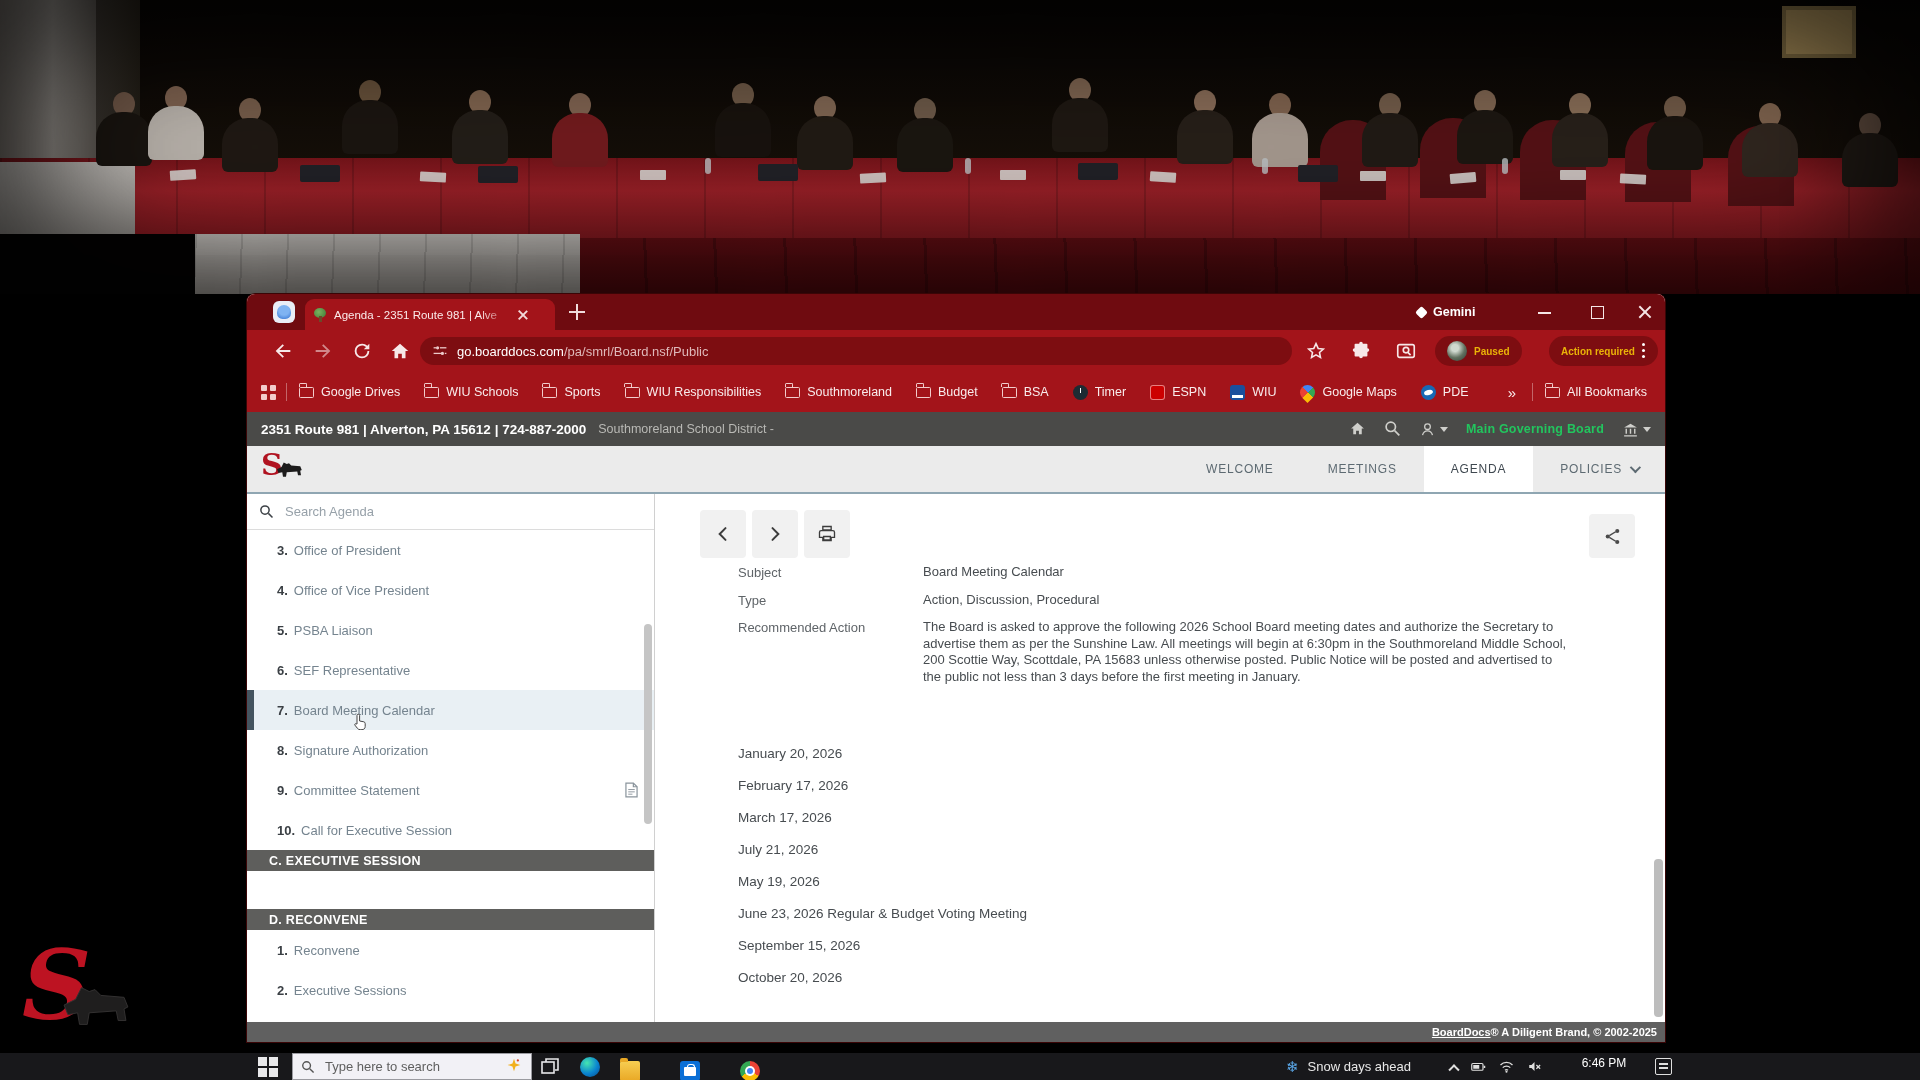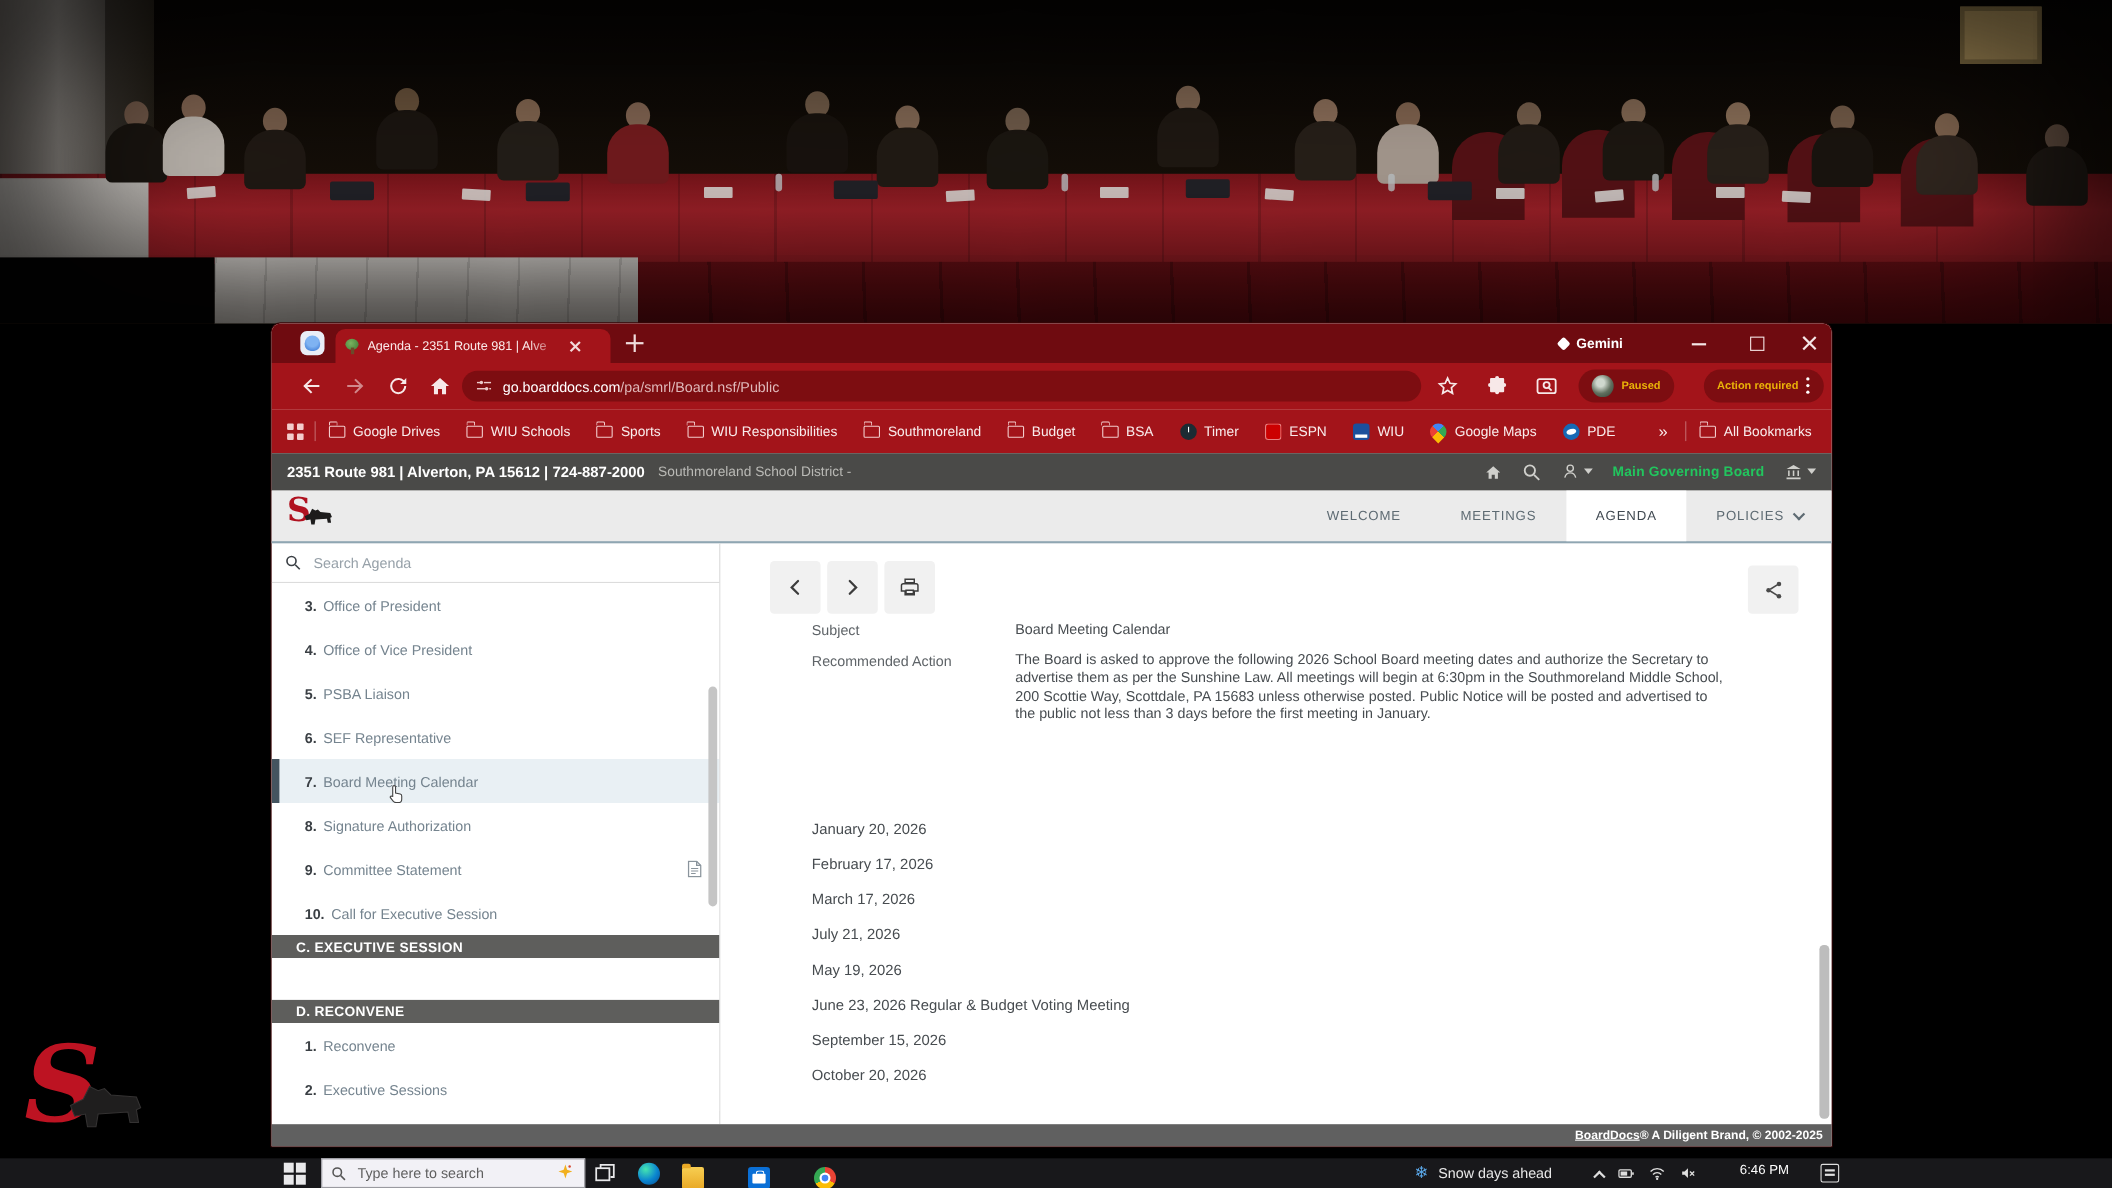--- a/index.html
+++ b/index.html
@@ -558,20 +558,24 @@
               <line x1="8" y1="13" x2="16" y2="18" stroke="currentColor" stroke-width="1.8"></line>
             </svg>
           </div>
 
         <div class="fields">
           <div class="frow">
             <span class="flabel">Subject</span>
             <span class="fvalue">Board Meeting Calendar</span>
           </div>
           <div class="frow">
+            <span class="flabel">Type</span>
+            <span class="fvalue">Action, Discussion, Procedural</span>
+          </div>
+          <div class="frow">
             <span class="flabel">Recommended Action</span>
             <span class="fvalue">The Board is asked to approve the following 2026 School Board meeting dates and authorize the Secretary to advertise them as per the Sunshine Law. All meetings will begin at 6:30pm in the Southmoreland Middle School, 200 Scottie Way, Scottdale, PA 15683 unless otherwise posted. Public Notice will be posted and advertised to the public not less than 3 days before the first meeting in January.</span>
           </div>
         </div>
 
         <div class="dates">
           <div class="date-line">January 20, 2026</div>
           <div class="date-line">February 17, 2026</div>
           <div class="date-line">March 17, 2026</div>
           <div class="date-line">July 21, 2026</div>

